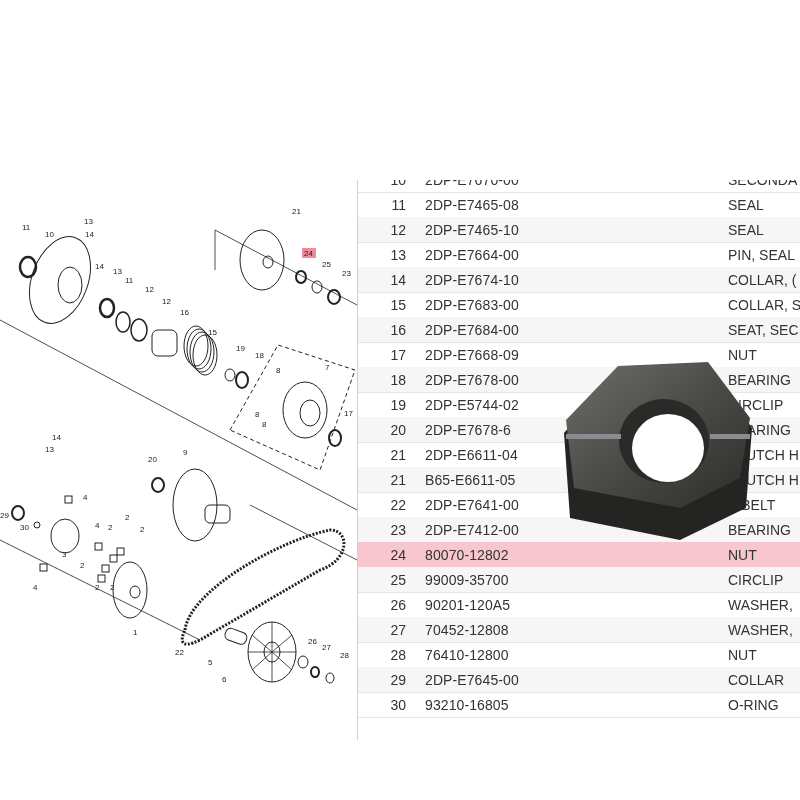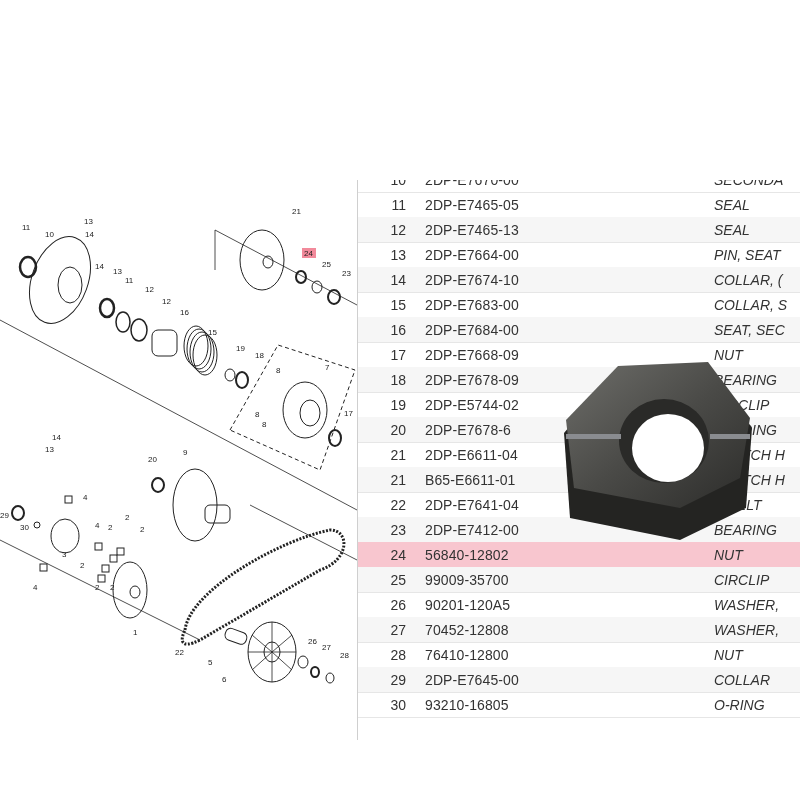--- a/index.html
+++ b/index.html
@@ -5,21 +5,21 @@
   html, body { margin:0; padding:0; }
   body { width:800px; height:800px; background:#ffffff; position:relative; overflow:hidden; font-family:"Liberation Sans", sans-serif; }
   .diagram { position:absolute; left:0; top:170px; width:357px; height:570px; }
   .diagram svg { width:100%; height:100%; }
   .table-wrap { position:absolute; left:357px; top:180px; width:443px; height:560px; border-left:1px solid #cfcfcf; overflow:hidden; }
   .row { position:absolute; left:0; width:443px; height:25px; border-bottom:1px solid #e6e6e6; color:#333; font-size:14px; }
   .row.alt { background:#f6f6f6; }
   .row.hl { background:#f8c6cf; }
   .row .num { position:absolute; left:0; width:48px; text-align:right; top:5px; }
   .row .part { position:absolute; left:67px; top:5px; letter-spacing:0.1px; }
-  .row .desc { position:absolute; left:356px; top:5px; white-space:nowrap;font-style:italic; }
+  .row .desc { position:absolute; left:370px; top:5px; white-space:nowrap; }
   .row.partial { top:-13px; }
   .nut { position:absolute; left:560px; top:358px; width:200px; height:190px; }
   .lbl { font-family:"Liberation Sans", sans-serif; font-size:8px; fill:#222; }
   .hlbox { fill:#f28a9b; }
 </style>
 </head>
 <body>
 
 <div class="diagram">
   <svg viewBox="0 0 357 570">
@@ -156,32 +156,32 @@
 
 <div class="table-wrap">
   <div class="row partial">
     <span class="num">10</span>
     <span class="part">2DP-E7670-00</span>
     <span class="desc">SECONDA</span>
   </div>
   <div id="rows">
       <div class="row" style="top: 12px;">
         <span class="num">11</span>
-        <span class="part">2DP-E7465-05</span>
+        <span class="part">2DP-E7465-08</span>
         <span class="desc">SEAL</span>
       </div>
       <div class="row alt" style="top: 37px;">
         <span class="num">12</span>
-        <span class="part">2DP-E7465-13</span>
+        <span class="part">2DP-E7465-10</span>
         <span class="desc">SEAL</span>
       </div>
       <div class="row" style="top: 62px;">
         <span class="num">13</span>
         <span class="part">2DP-E7664-00</span>
-        <span class="desc">PIN, SEAT</span>
+        <span class="desc">PIN, SEAL</span>
       </div>
       <div class="row alt" style="top: 87px;">
         <span class="num">14</span>
         <span class="part">2DP-E7674-10</span>
         <span class="desc">COLLAR, (</span>
       </div>
       <div class="row" style="top: 112px;">
         <span class="num">15</span>
         <span class="part">2DP-E7683-00</span>
         <span class="desc">COLLAR, S</span>
@@ -191,56 +191,56 @@
         <span class="part">2DP-E7684-00</span>
         <span class="desc">SEAT, SEC</span>
       </div>
       <div class="row" style="top: 162px;">
         <span class="num">17</span>
         <span class="part">2DP-E7668-09</span>
         <span class="desc">NUT</span>
       </div>
       <div class="row alt" style="top: 187px;">
         <span class="num">18</span>
-        <span class="part">2DP-E7678-09</span>
+        <span class="part">2DP-E7678-00</span>
         <span class="desc">BEARING</span>
       </div>
       <div class="row" style="top: 212px;">
         <span class="num">19</span>
         <span class="part">2DP-E5744-02</span>
         <span class="desc">CIRCLIP</span>
       </div>
       <div class="row alt" style="top: 237px;">
         <span class="num">20</span>
         <span class="part">2DP-E7678-6</span>
         <span class="desc">BEARING</span>
       </div>
       <div class="row" style="top: 262px;">
         <span class="num">21</span>
         <span class="part">2DP-E6611-04</span>
         <span class="desc">CLUTCH H</span>
       </div>
       <div class="row alt" style="top: 287px;">
         <span class="num">21</span>
-        <span class="part">B65-E6611-01</span>
+        <span class="part">B65-E6611-05</span>
         <span class="desc">CLUTCH H</span>
       </div>
       <div class="row" style="top: 312px;">
         <span class="num">22</span>
-        <span class="part">2DP-E7641-04</span>
+        <span class="part">2DP-E7641-00</span>
         <span class="desc">V-BELT</span>
       </div>
       <div class="row alt" style="top: 337px;">
         <span class="num">23</span>
         <span class="part">2DP-E7412-00</span>
         <span class="desc">BEARING</span>
       </div>
       <div class="row hl" style="top: 362px;">
         <span class="num">24</span>
-        <span class="part">56840-12802</span>
+        <span class="part">80070-12802</span>
         <span class="desc">NUT</span>
       </div>
       <div class="row alt" style="top: 387px;">
         <span class="num">25</span>
         <span class="part">99009-35700</span>
         <span class="desc">CIRCLIP</span>
       </div>
       <div class="row" style="top: 412px;">
         <span class="num">26</span>
         <span class="part">90201-120A5</span>

